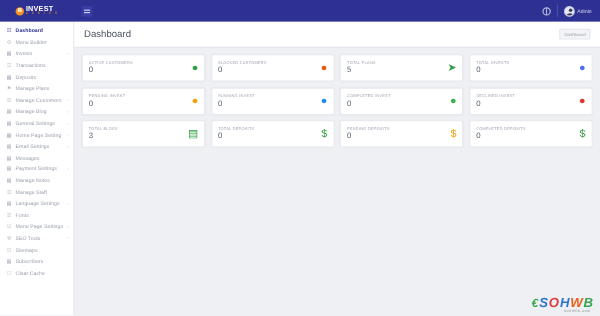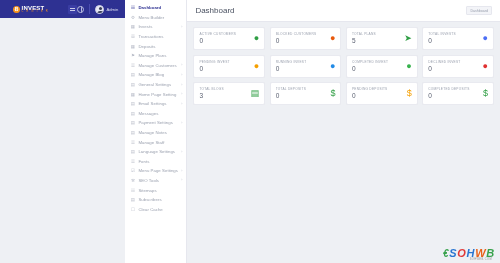--- a/index.html
+++ b/index.html
@@ -2,21 +2,21 @@
 <html><head>
 <meta charset="utf-8">
 <style>
   * { box-sizing: border-box; margin: 0; padding: 0; }
   html, body {
     width: 500px; height: 263px;
     overflow: hidden;
     font-family: "Liberation Sans", sans-serif;
     background: #eef0f4;
   }
-  #app { position: relative; width: 500px; height: 263px; display: flex; flex-direction: row; }
+  #app { position: relative; width: 500px; height: 263px; display: flex; flex-direction: column; }
 
   
   .topbar {
     height: 18px; flex: 0 0 18px;
     background: #2e3192;
     display: flex; align-items: center;
     position: relative; z-index: 5;
   }
   .brand {
     width: 62px; flex: 0 0 62px;

